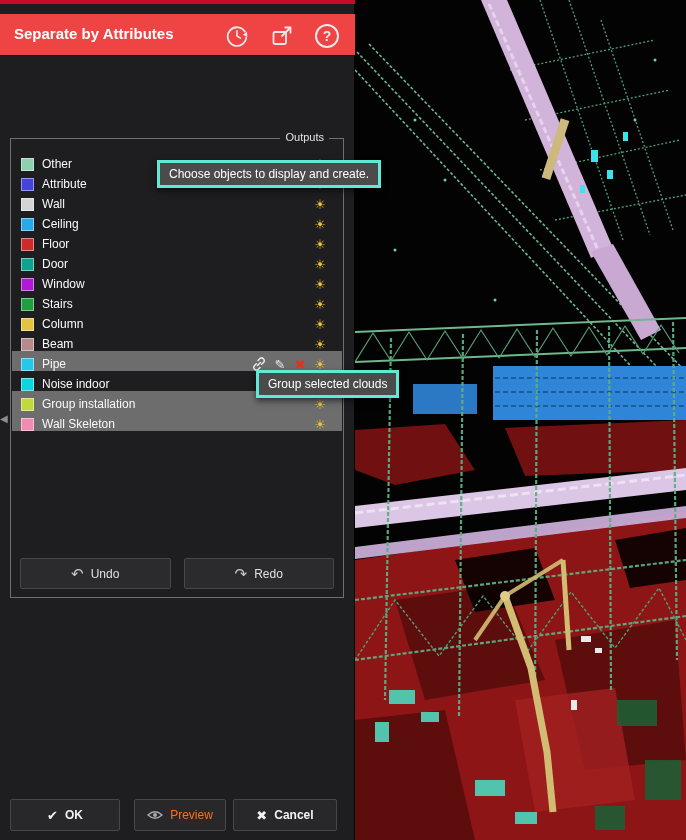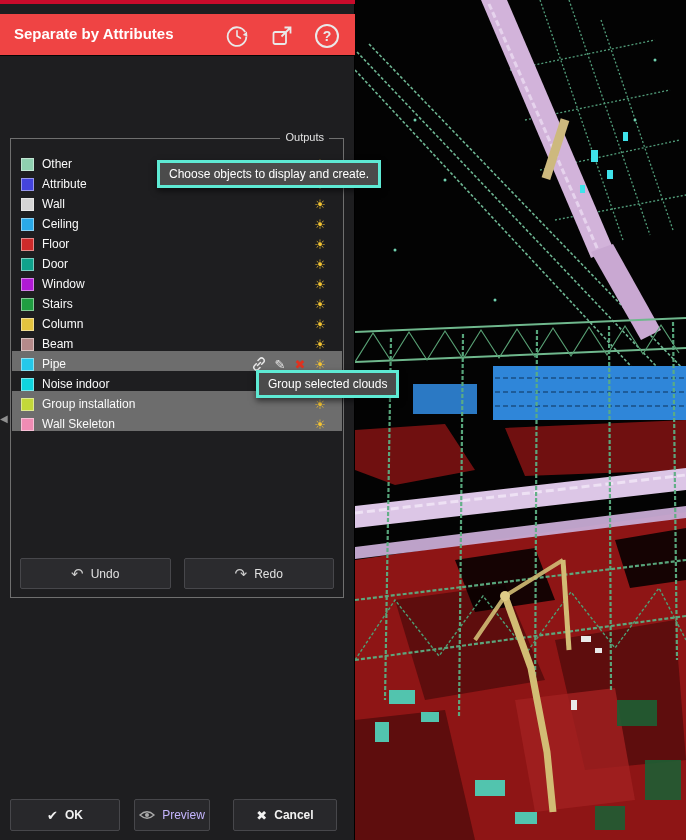--- a/index.html
+++ b/index.html
@@ -38,21 +38,21 @@
   .act-icon.link svg{display:block}
 
   .history-row{position:absolute;left:9px;right:9px;bottom:8px;display:flex;gap:13px}
   .hbtn{flex:1;height:31px;background:#2b2b2e;border:1px solid #47474b;border-radius:2px;color:#e0e0e0;font-size:12px;
         display:flex;align-items:center;justify-content:center;gap:7px;cursor:pointer}
   .hbtn .glyph{font-size:15px;color:#cbcbcb;line-height:1}
 
   .footer-btn{position:absolute;bottom:9px;height:32px;background:#28282b;border:1px solid #47474b;border-radius:2px;
               color:#f2f2f2;font-size:12px;display:flex;align-items:center;justify-content:center;gap:7px;cursor:pointer}
   .btn-ok{left:10px;width:110px;font-weight:bold}
-  .btn-preview{left:134px;width:76px;color:#c4b5fd}
+  .btn-preview{left:134px;width:92px;color:#f97316}
   .btn-cancel{left:233px;width:104px;font-weight:bold}
   .footer-btn .glyph{font-size:13px;line-height:1}
 
   .tooltip{position:absolute;background:#4b4b4b;border:3px solid #5eead4;color:#fff;font-size:12px;padding:4px 9px;
            white-space:nowrap;z-index:50;box-shadow:0 3px 6px rgba(0,0,0,.55)}
   .tt1{left:157px;top:160px}
   .tt2{left:256px;top:370px}
 
   .collapse{position:absolute;left:0;top:413px;font-size:10px;color:#8f8f8f;z-index:20;cursor:pointer}
 

